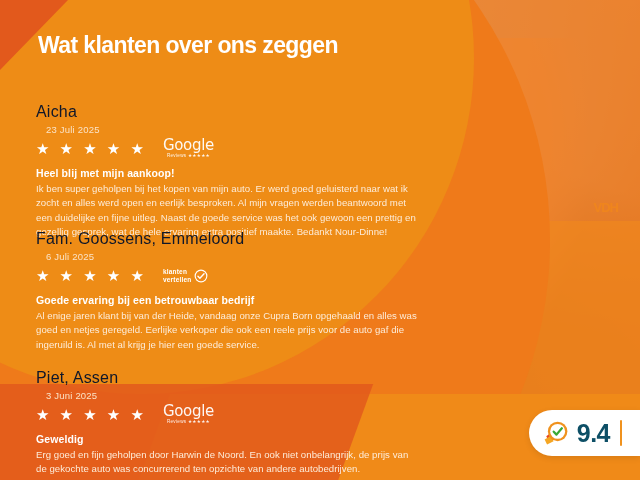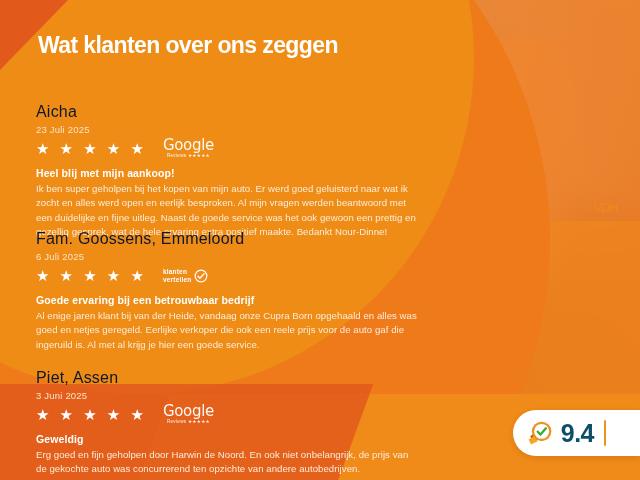--- a/index.html
+++ b/index.html
@@ -163,20 +163,21 @@
     color: #0f172a;
     letter-spacing: 0.2px;
     line-height: 1.1;
     margin-top: 27px;
   }
   .review-date {
     font-size: 9.5px;
     color: #fbe3c7;
     margin-top: 3px;
     letter-spacing: 0.2px;
+    margin-left: 10px;
   }
 
   .rating-row {
     display: flex;
     align-items: center;
     margin-top: 4px;
     height: 20px;
   }
   .stars {
     font-size: 15px;
@@ -244,21 +245,21 @@
   
   .score-badge {
     position: absolute;
     right: 0;
     bottom: 24px;
     height: 46px;
     display: flex;
     align-items: center;
     background: #ffffff;
     border-radius: 23px 0 0 23px;
-    padding: 0 24px 0 14px;
+    padding: 0 8px 0 14px;
     box-shadow: 0 2px 6px rgba(0,0,0,0.10);
   }
   .score-icon { width: 26px; height: 26px; flex: 0 0 26px; }
   .score-value {
     font-size: 25px;
     font-weight: bold;
     color: #0d4f66;
     margin-left: 8px;
     letter-spacing: -0.5px;
     line-height: 1;

